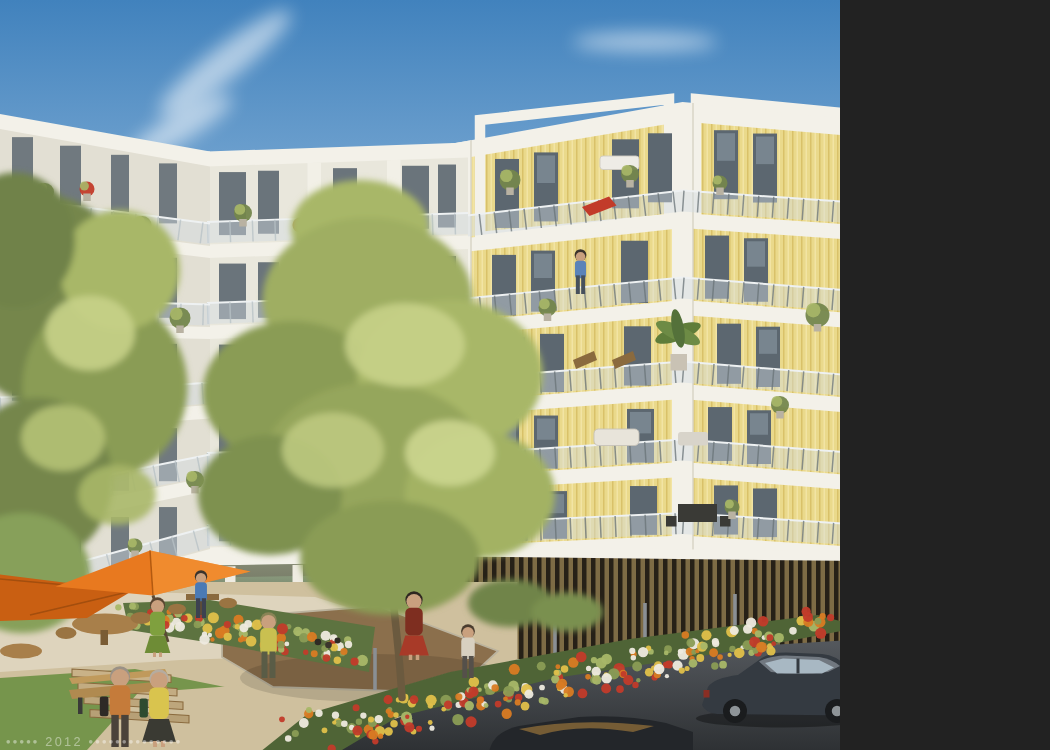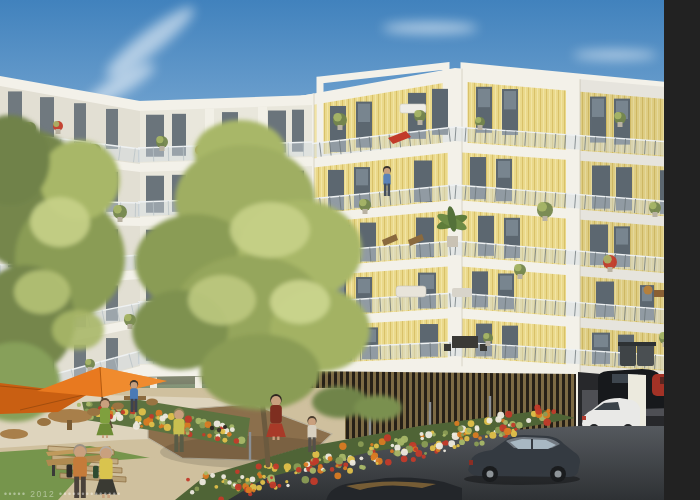--- a/index.html
+++ b/index.html
@@ -1,16 +1,16 @@
 <!DOCTYPE html>
 <html style="--sky_top: #4182bd; --sky_mid: #9cc0e0; --sky_low: #e6eff6; --slab_white: #f3f1e9; --facade_yellow: #ead98b; --facade_grain_dark: #d9c169; --facade_grain_light: #f2e4a4; --white_wall: #e9e7dc; --white_wall_shade: #e2dfd3; --window_dark: #5c6770; --window_light: #93a4ae; --glass_rail: #d2dce2; --rail_metal: #6a7478; --rail_metal_light: #b8c2c6; --storefront_deep: #46523f; --slat_wood: #7d6b45; --slat_dark: #262017; --asphalt_far: #55595e; --asphalt_near: #2e3134; --terrace: #ded4bd; --path: #cfc09e; --mulch: #8b6f4c; --grass: #76954c; --grass_dark: #5d7b3c; --foliage_dark: #74864c; --foliage_mid: #8a9c55; --foliage_light: #a8b768; --foliage_sun: #c6d188; --flower_red: #c23b2a; --flower_orange: #d97b23; --flower_yellow: #e0c04a; --umbrella: #e8791f; --umbrella_shade: #c95f12; --trunk: #6b5a3f; --car_dark: #343a41; --car_white: #e9e9e7; --car_red: #a33226; --skin: #c9a07e;"><head>
 <meta charset="utf-8">
 <style>
   html,body{margin:0;padding:0;background:#222;}
-  .stage{width:664px;height:500px;margin:0;position:relative;overflow:hidden;
+  .stage{width:560px;height:500px;margin:0;position:relative;overflow:hidden;
          font-family:"Liberation Sans", sans-serif;}
   svg{display:block}
   .wm{font-family:"Liberation Sans", sans-serif;font-size:8.5px;letter-spacing:1.5px;
       fill:#ffffff;opacity:.42}
 </style>
 </head>
 <body>
 
 <figure class="stage">
 <svg viewBox="0 0 700 500" width="700" height="500">

